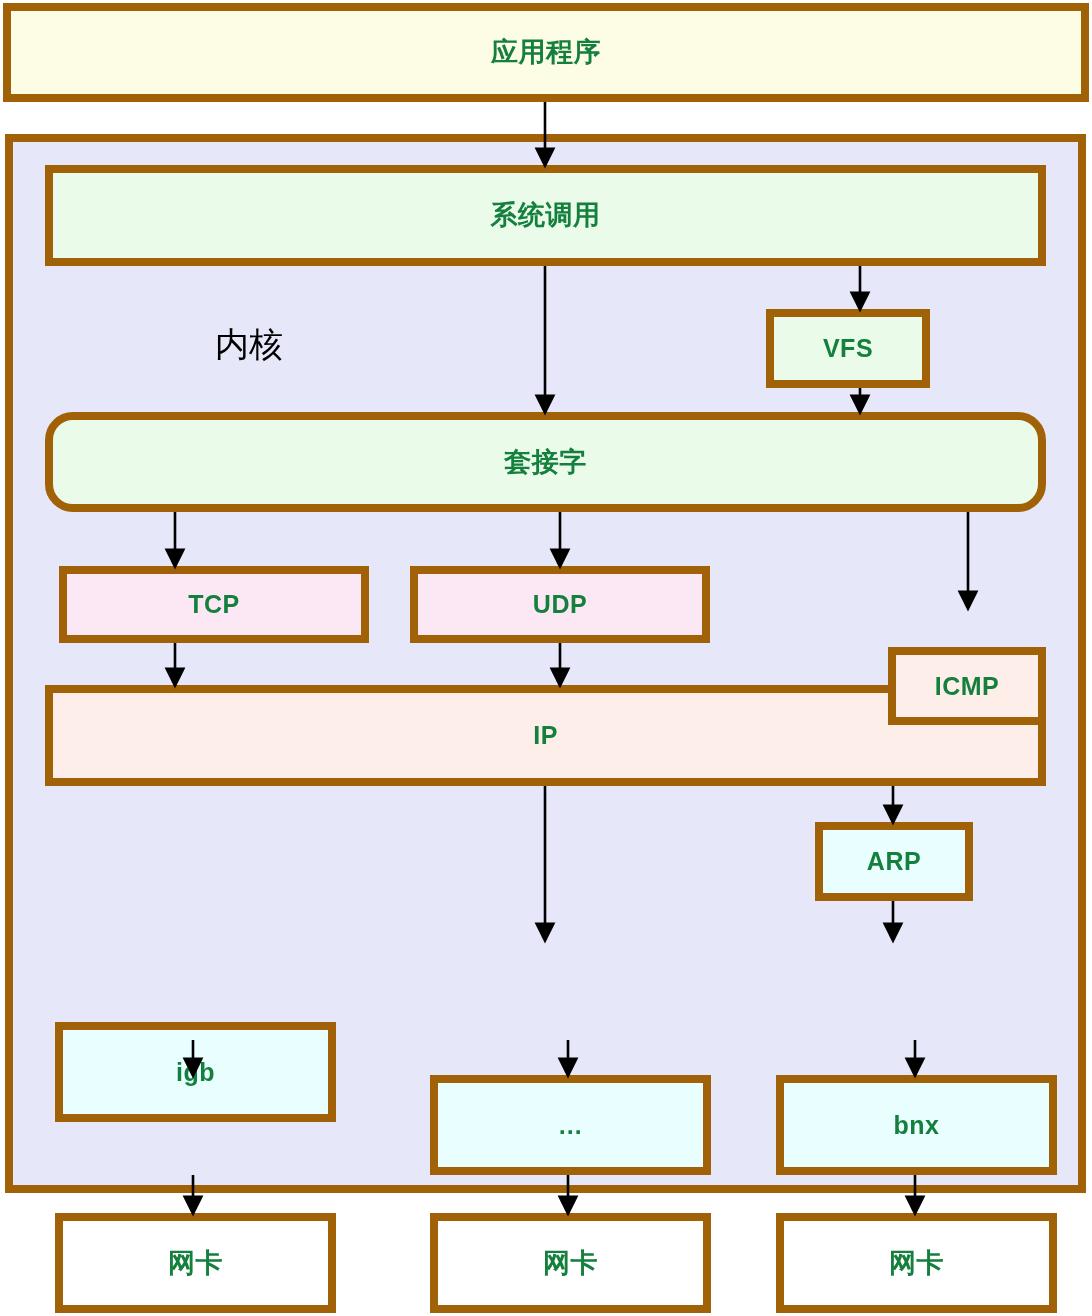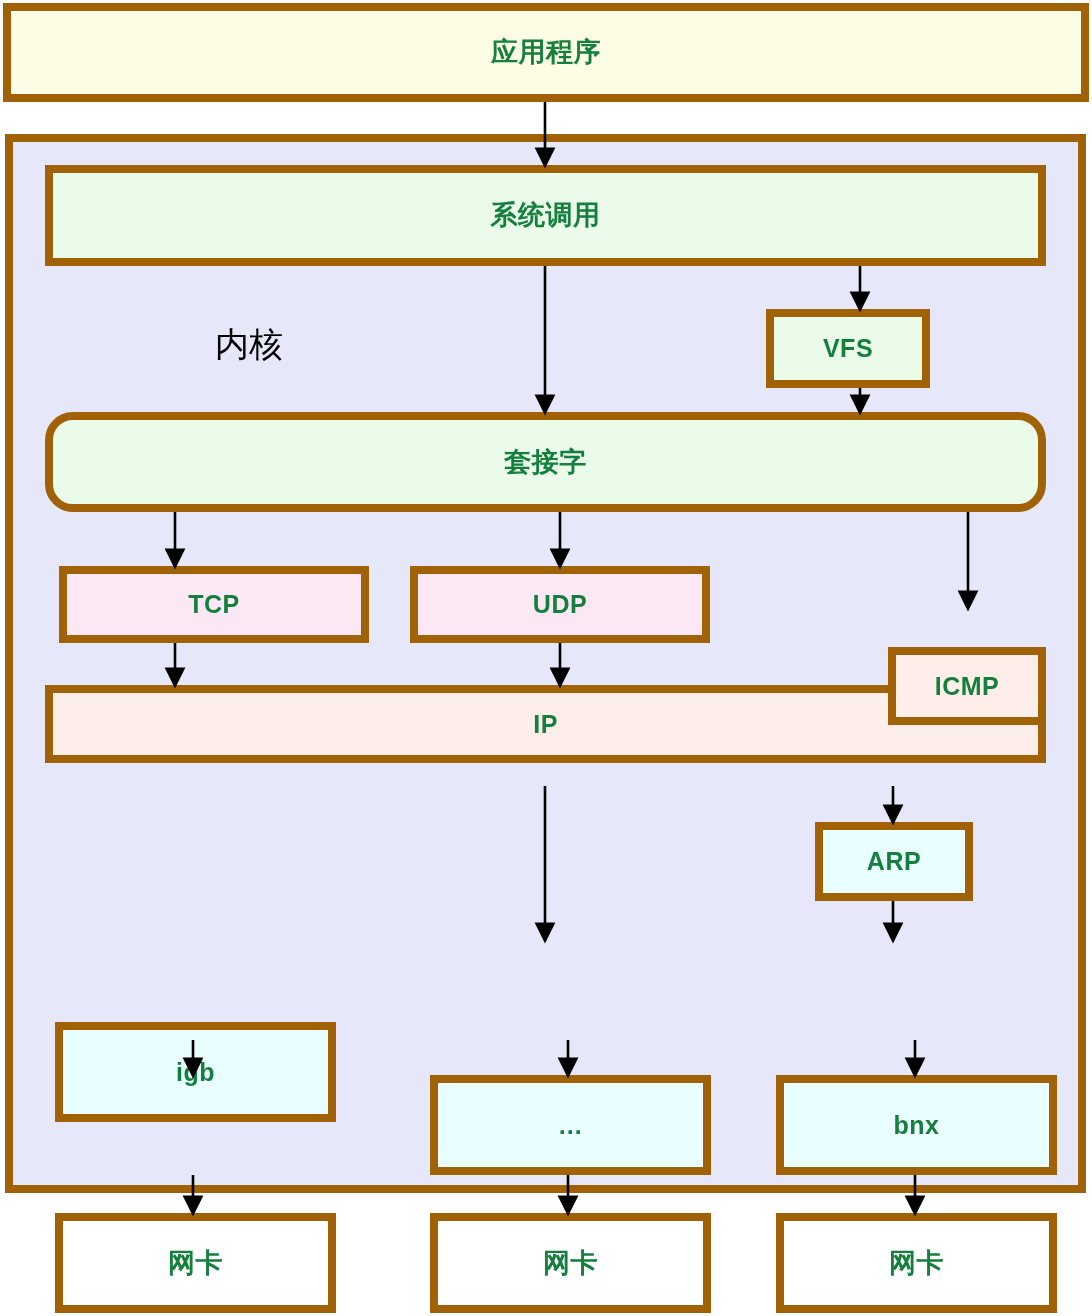--- a/index.html
+++ b/index.html
@@ -74,21 +74,21 @@
   <div class="box green-box" style="left:766px; top:309px; width:164px; height:79px; z-index:2;">VFS</div>
 
   <div class="box green-box cjk" style="left:45px; top:412px; width:1001px; height:100px; z-index:2;border-radius:28px;">套接字</div>
 
   <div class="box pink-box" style="left:59px; top:566px; width:310px; height:77px; z-index:2;">TCP</div>
 
   <div class="box pink-box" style="left:410px; top:566px; width:300px; height:77px; z-index:2;text-align:right;">UDP</div>
 
   <div class="box ippink-box" style="left:888px; top:608px; width:158px; height:78px; z-index:3;margin-top:39px;">ICMP</div>
 
-  <div class="box ippink-box" style="left:45px; top:685px; width:1001px; height:78px; z-index:2;text-align:right;">IP</div>
+  <div class="box ippink-box" style="left:45px; top:685px; width:1001px; height:101px; z-index:2;text-align:right;">IP</div>
 
   <div class="box cyan-box" style="left:815px; top:822px; width:158px; height:79px; z-index:2;">ARP</div>
 
 
   <div class="box cyan-box" style="left:55px; top:1022px; width:281px; height:100px; z-index:2;">igb</div>
 
   <div class="box cyan-box" style="left:430px; top:1075px; width:281px; height:100px; z-index:2;">…</div>
 
   <div class="box cyan-box" style="left:776px; top:1075px; width:281px; height:100px; z-index:2;">bnx</div>
 

